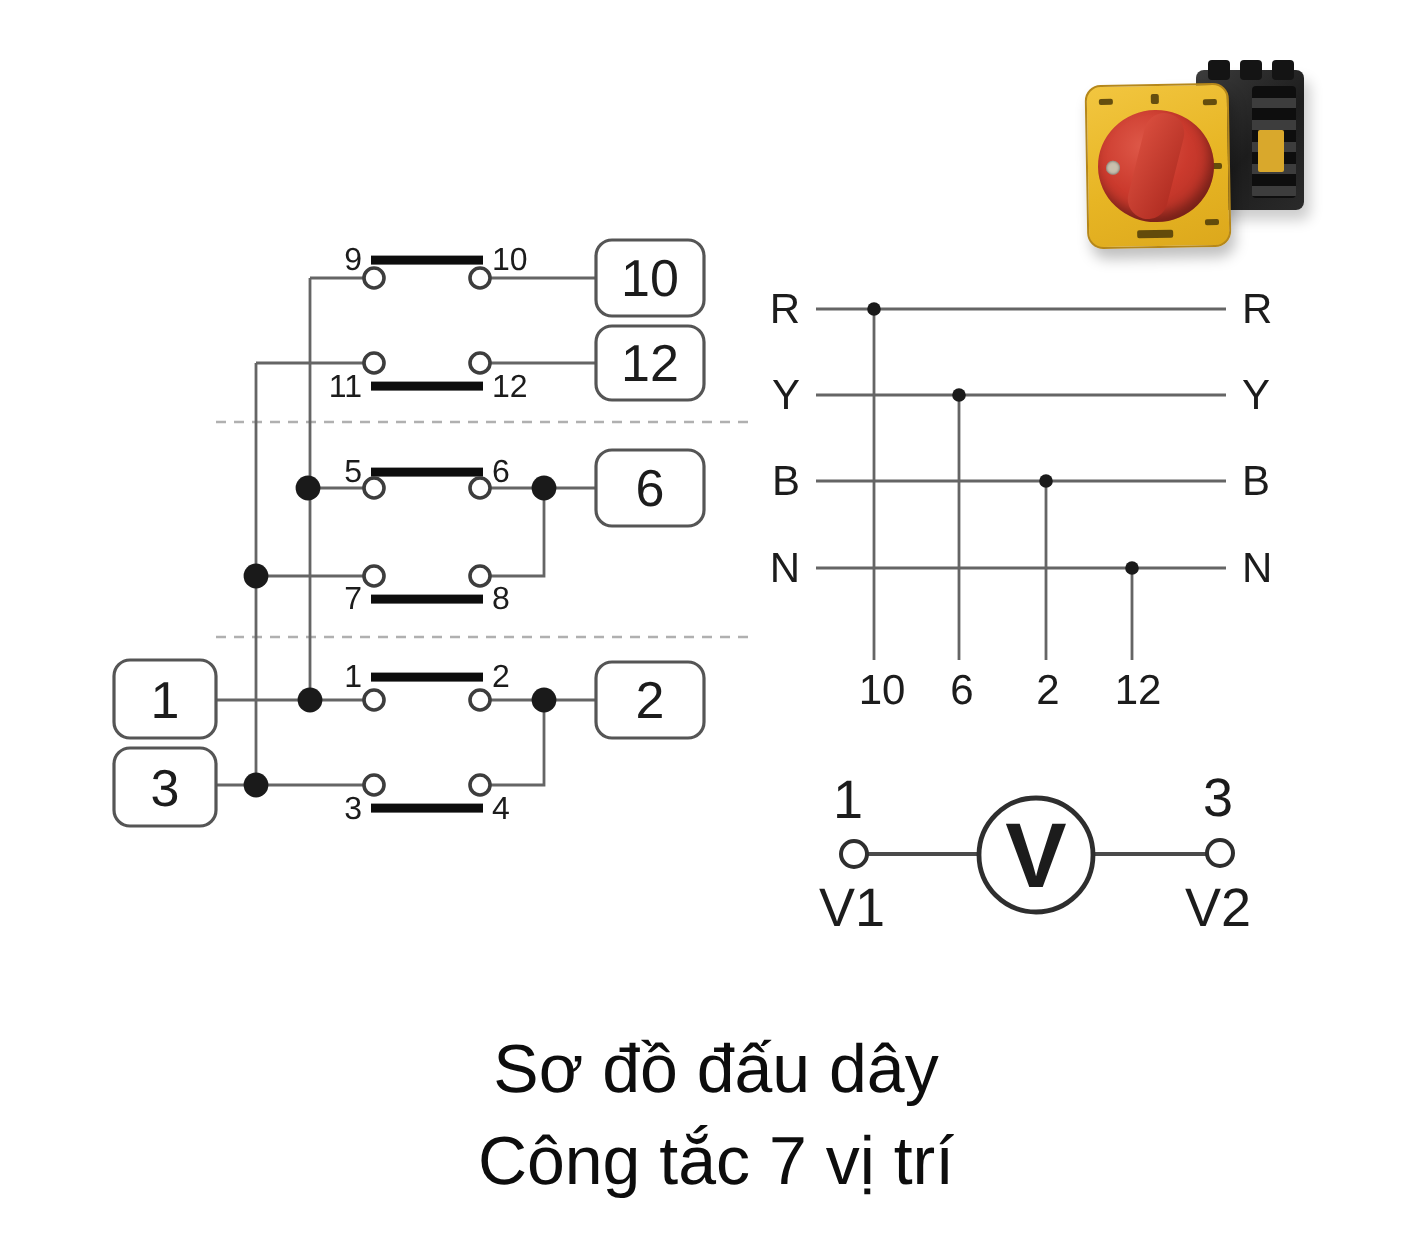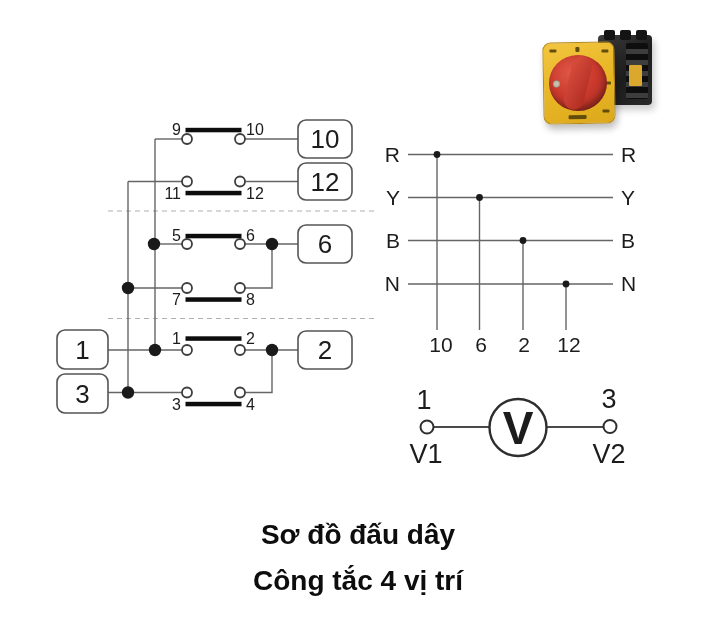--- a/index.html
+++ b/index.html
@@ -22,21 +22,21 @@
   .boxnum { font-size:26px; text-anchor:middle; }
   .phase  { font-size:21px; }
   .tap    { font-size:21px; text-anchor:middle; }
   .vnum   { font-size:27px; text-anchor:middle; }
   .vsym   { font-size:46px; font-weight:700; text-anchor:middle; }
   .mcirc  { fill:#ffffff; stroke:#2e2e2e; stroke-width:2.4; }
 
   
   .caption {
     position:absolute; left:12px; top:512px; width:692px; text-align:center;
-    font-size:28px; font-weight:700; color:#0d0d0d; line-height:46px;
+    font-size:34px; font-weight:400; color:#0d0d0d; line-height:46px;
   }
 
   
   .photo { position:absolute; left:543px; top:28px; width:112px; height:98px; }
   .sw-body {
     position:absolute; left:55px; top:7px; width:54px; height:70px;
     background:linear-gradient(135deg,#3c3c3c 0%,#1d1d1d 55%,#2a2a2a 100%);
     border-radius:4px; box-shadow:3px 5px 7px rgba(0,0,0,.2);
   }
   .sw-tab { position:absolute; top:-5px; width:11px; height:10px; background:#141414; border-radius:2px; }
@@ -242,16 +242,16 @@
       <circle class="vterm" cx="610" cy="426.5" r="6.5"></circle>
       <text class="vnum" x="424" y="409">1</text>
       <text class="vnum" x="426" y="463">V1</text>
       <text class="vnum" x="609" y="408">3</text>
       <text class="vnum" x="609" y="463">V2</text>
     </g>
   </svg>
 
   <div class="caption">
     <div>Sơ đồ đấu dây</div>
-    <div>Công tắc 4 vị trí</div>
+    <div>Công tắc 7 vị trí</div>
   </div>
 
 </div>
 
 </body></html>

